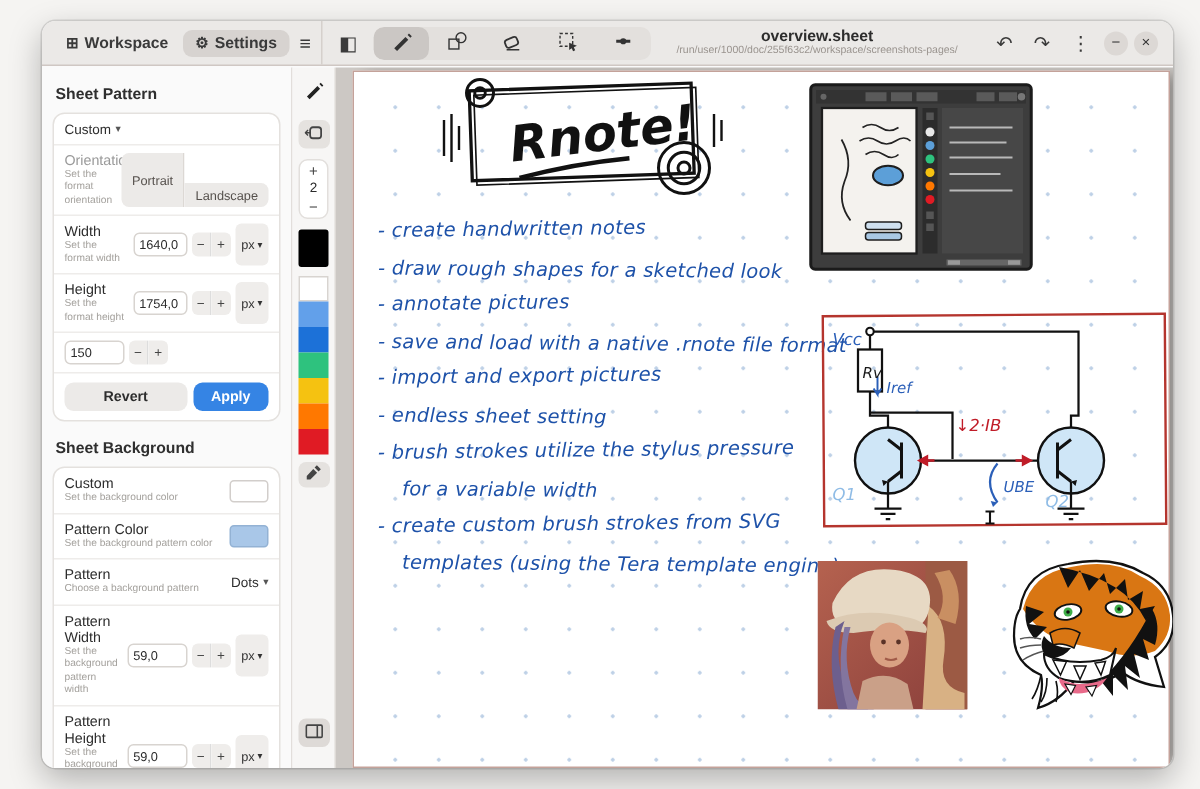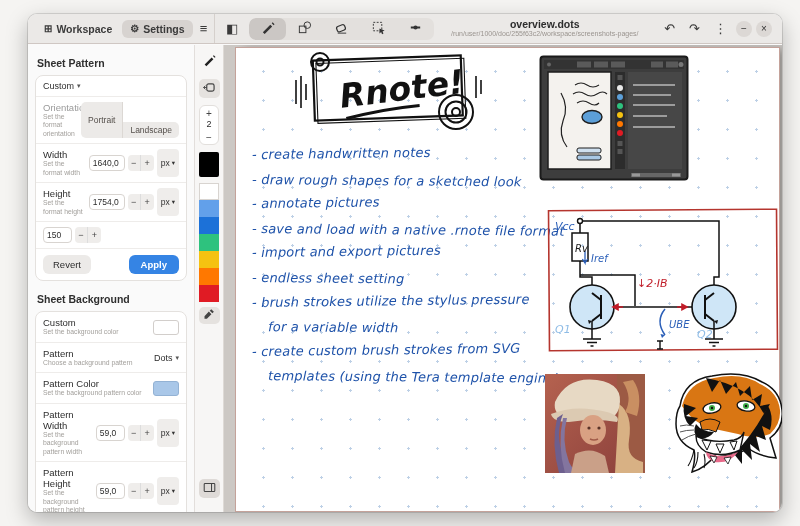--- a/index.html
+++ b/index.html
@@ -31,33 +31,33 @@
   .row { display:flex; align-items:center; justify-content:space-between; padding:5px 7px; border-bottom:1px solid #eeecea; gap:4px; }
   .row:last-child { border-bottom:none; }
   .rtext { flex:1; min-width:0; }
   .rlabel { font-size:9.5px; color:#2d2d2d; }
   .rlabel.dim { color:#9a9a9a; }
   .rdesc { font-size:6.8px; color:#a3a09c; line-height:1.25; }
   .rctrl { display:flex; align-items:center; gap:3px; flex:none; }
   .ddbtn { display:flex; align-items:center; gap:3px; font-size:9px; color:#2d2d2d; background:transparent; border:none; font-family:inherit; }
   .ddbtn .dd { font-size:7px; color:#555; }
   .valbox { background:#fff; border:1px solid #d8d4d0; border-radius:4px; font-size:8.5px; color:#2b2b2b; padding:2px 3px; width:36px; }
-  .valbox.narrow { width:29px; }
+  .valbox.narrow { width:40px; }
   .mp { display:flex; }
   .mp button { width:13px; height:16px; border:none; background:#efedeb; font-size:9px; color:#444; padding:0; }
   .mp button:first-child { border-radius:4px 0 0 4px; border-right:1px solid #ddd; }
   .mp button:last-child { border-radius:0 4px 4px 0; }
   .unitbtn { display:flex; align-items:center; gap:2px; background:#efedeb; border:none; border-radius:4px; height:28px; padding:0 4px; font-size:8.5px; color:#333; font-family:inherit; }
   .unitbtn .dd { font-size:6.5px; }
   .seg { display:flex; }
   .seg button { background:#eceae8; border:none; font-size:8.5px; color:#55504c; padding:3px 7px; font-family:inherit; }
   .seg button:first-child { border-radius:5px 0 0 5px; border-right:1px solid #dcd8d4;text-align:center; }
   .seg button:last-child { border-radius:0 5px 5px 0;margin-top:20px; }
   .btnrow { display:flex; justify-content:space-between; padding:6px 7px; }
-  .gbtn { background:#eceae8; border:none; border-radius:6px; font-size:9.5px; font-weight:400; color:#2d2d2d; padding:4px 10px; font-family:inherit; }
+  .gbtn { background:#eceae8; border:none; border-radius:6px; font-size:9.5px; font-weight:700; color:#2d2d2d; padding:4px 26px; font-family:inherit; }
   .bbtn { background:#3584e4; border:none; border-radius:6px; font-size:9.5px; font-weight:700; color:#fff; padding:4px 12px; font-family:inherit; }
   .swatchbox { width:26px; height:15px; border-radius:3px; border:1px solid #d2cecb; }
   .swatchbox.bgc { background:#fff; }
   .swatchbox.patc { background:#a9c7e8; border-color:#93b2d4; }
 
   
   .penstrip { position:absolute; left:167px; top:31px; width:29px; height:467px; background:#f7f6f5; border-right:1px solid #dedad6; display:flex; flex-direction:column; align-items:center; }
   .ps-pen { margin-top:8px; }
   .ps-tool { margin-top:8px; background:#e5e2df; border:none; border-radius:5px; width:21px; height:19px; display:flex; align-items:center; justify-content:center; }
   .stepper { margin-top:7px; background:#fff; border:1px solid #e2dfdc; border-radius:6px; width:20px; display:flex; flex-direction:column; align-items:center; padding:1px 0; }
@@ -131,21 +131,21 @@
               </svg></span>
         </button>
         <button class="toolbtn">
           <span><svg width="15" height="15" viewBox="0 0 16 16">
                 <line x1="3" y1="8" x2="13" y2="8" stroke="#333" stroke-width="2.2"></line>
                 <circle cx="8" cy="8" r="2.2" fill="#333"></circle>
               </svg></span>
         </button>
       </div>
       <div class="titleblock">
-        <div class="t1">overview.dots</div>
+        <div class="t1">overview.sheet</div>
         <div class="t2">/run/user/1000/doc/255f63c2/workspace/screenshots-pages/</div>
       </div>
       <div class="hb-right">
         <button class="iconbtn">↶</button>
         <button class="iconbtn">↷</button>
         <button class="iconbtn">⋮</button>
         <button class="circlebtn">−</button>
         <button class="circlebtn">×</button>
       </div>
     </div>
@@ -223,34 +223,34 @@
     <div class="card">
       <div class="row">
         <div class="rtext">
           <div class="rlabel">Custom</div>
           <div class="rdesc">Set the background color</div>
         </div>
         <button class="swatchbox bgc"></button>
       </div>
       <div class="row">
         <div class="rtext">
+          <div class="rlabel">Pattern Color</div>
+          <div class="rdesc">Set the background pattern color</div>
+        </div>
+        <button class="swatchbox patc"></button>
+      </div>
+      <div class="row">
+        <div class="rtext">
           <div class="rlabel">Pattern</div>
           <div class="rdesc">Choose a background pattern</div>
         </div>
         <button class="ddbtn">
           <span>Dots</span>
           <span class="dd">▾</span>
         </button>
-      </div>
-      <div class="row">
-        <div class="rtext">
-          <div class="rlabel">Pattern Color</div>
-          <div class="rdesc">Set the background pattern color</div>
-        </div>
-        <button class="swatchbox patc"></button>
       </div>
       <div class="row">
         <div class="rtext" style="max-width:52px;">
           <div class="rlabel">Pattern Width</div>
           <div class="rdesc">Set the background pattern width</div>
         </div>
         <div class="rctrl">
           <div class="valbox narrow">59,0</div>
           <div class="mp">
             <button>−</button>

